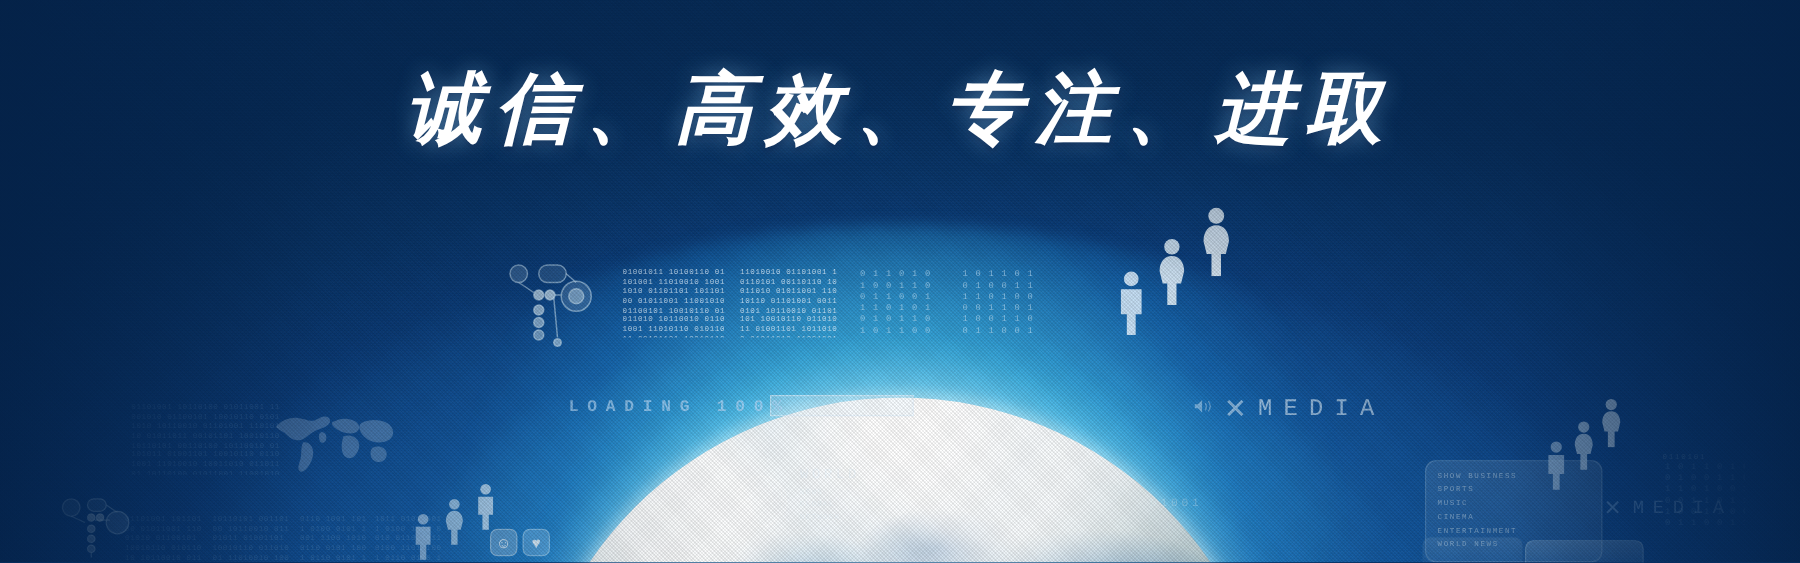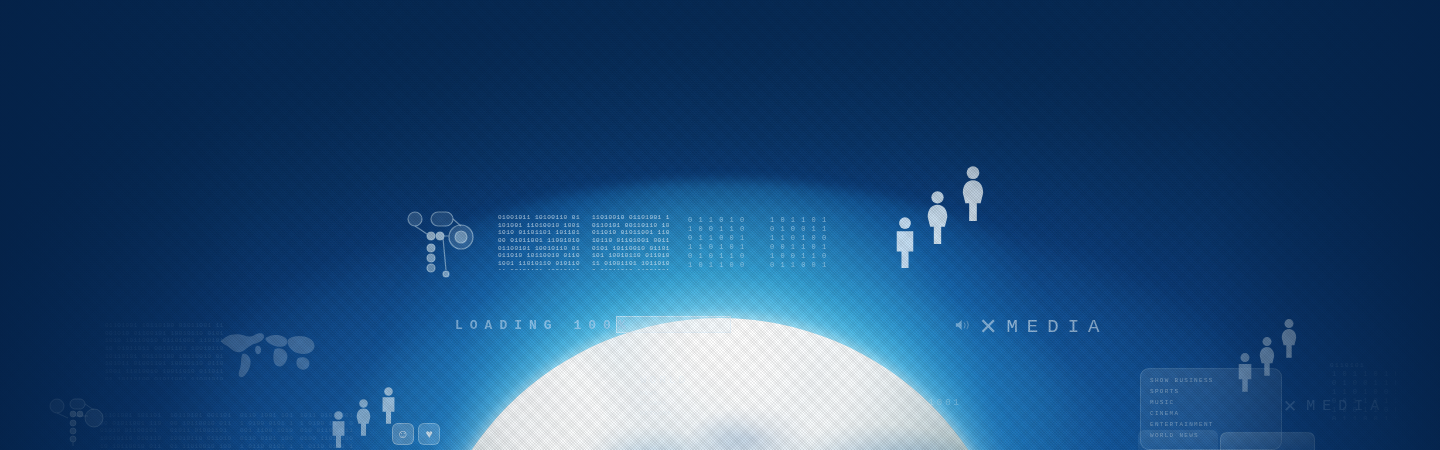--- a/index.html
+++ b/index.html
@@ -419,14 +419,15 @@
       <div>WORLD NEWS</div>
     </div>
   </div>
   <div class="panel3"></div>
   <div class="panel2"></div>
 
   <div class="bg-hatch"></div>
   <div class="bg-scan"></div>
   <div class="bg-vignette"></div>
 
+  <div class="headline">诚信、高效、专注、进取</div>
 
 </div>
 
 </body></html>

